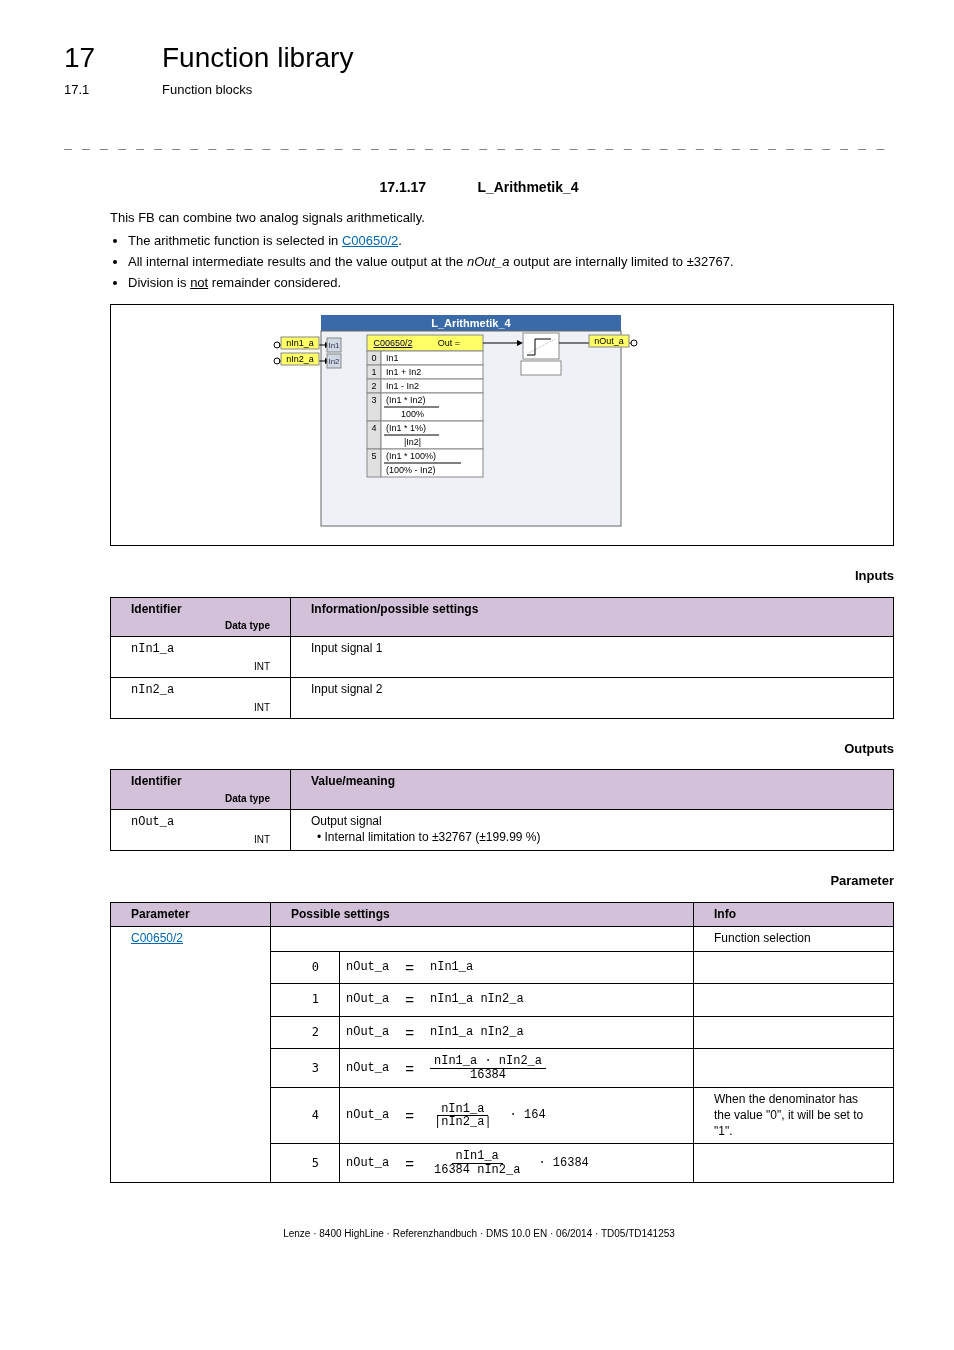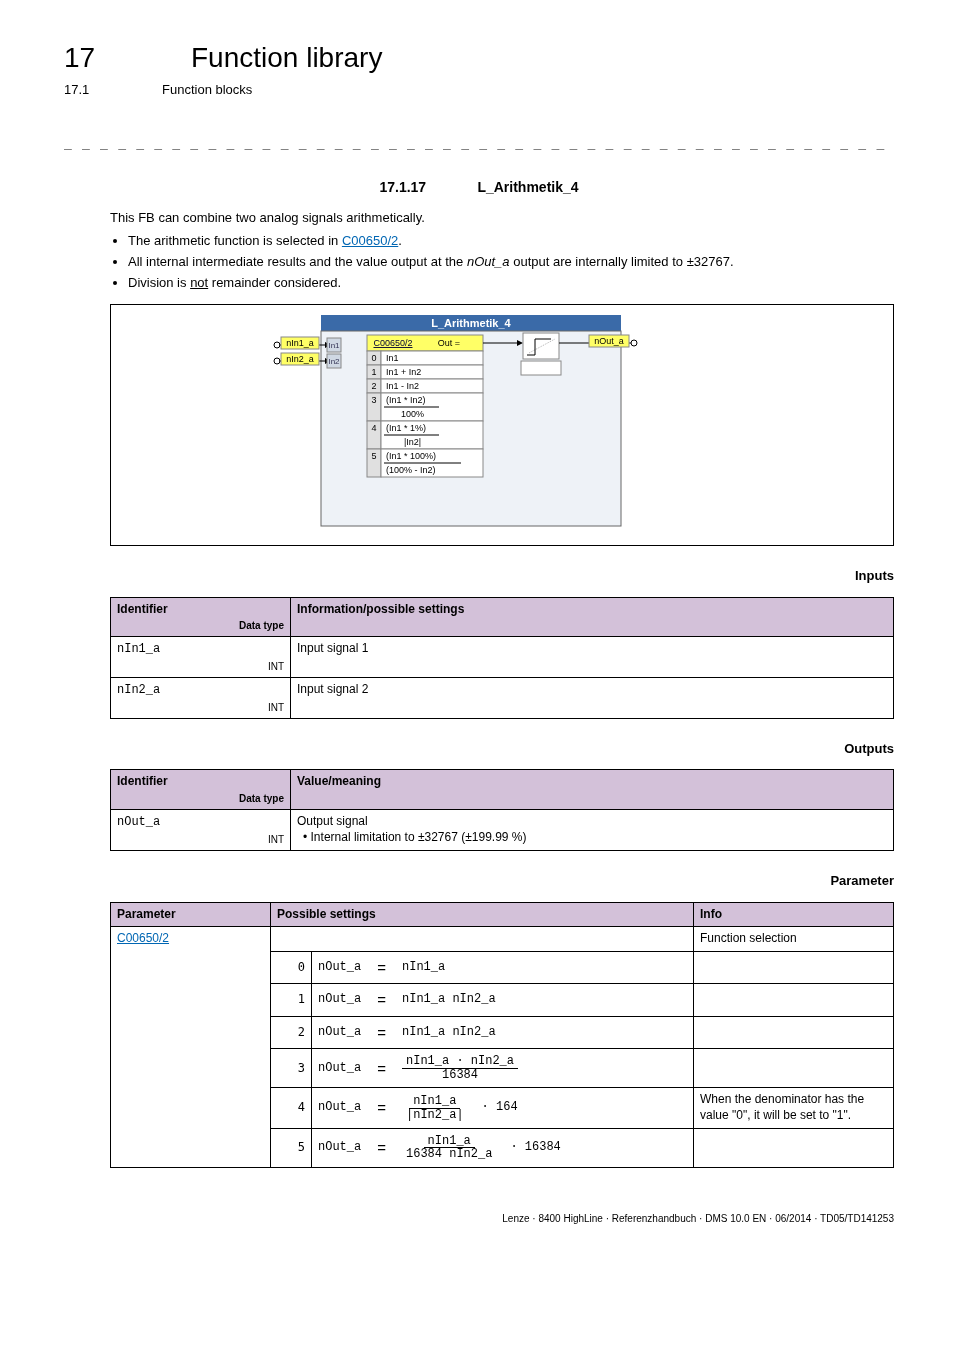--- a/index.html
+++ b/index.html
@@ -14,21 +14,20 @@
     font-size: 13px;
     padding: 40px 60px 40px 64px;
     box-sizing: border-box;
     line-height: 1.3;
   }
 
   
   .hdr-line1 {
     display: flex;
     align-items: flex-end;
-    gap: 29px;
   }
   .hdr-chapnum {
     font-size: 28px;
     font-weight: 400;
     width: 98px;
   }
   .hdr-chaptxt {
     font-size: 28px;
     font-weight: 400;
   }
@@ -101,21 +100,21 @@
   }
 
   
   table.tbl {
     border-collapse: collapse;
     width: 100%;
     font-size: 12px;
   }
   table.tbl th, table.tbl td {
     border: 1px solid #000;
-    padding: 4px 6px;
+    padding: 4px 20px;
     vertical-align: top;
     text-align: left;
   }
   table.tbl th {
     background: #d3c1d9;
     font-weight: 700;
   }
   .dtype {
     font-size: 10px;
     text-align: right;
@@ -149,21 +148,21 @@
   .eq-sym {
     font-family: Arial, sans-serif;
     font-size: 15px;
     padding: 0 2px;
   }
 
   
   .footer {
     margin-top: 44px;
     display: flex;
-    justify-content: flex-end;
+    justify-content: center;
     font-size: 10px;
     color: #000;
   }
 </style>
 </head>
 <body>
 
 <div class="hdr-line1">
   <div class="hdr-chapnum">17</div>
   <div class="hdr-chaptxt">Function library</div>

